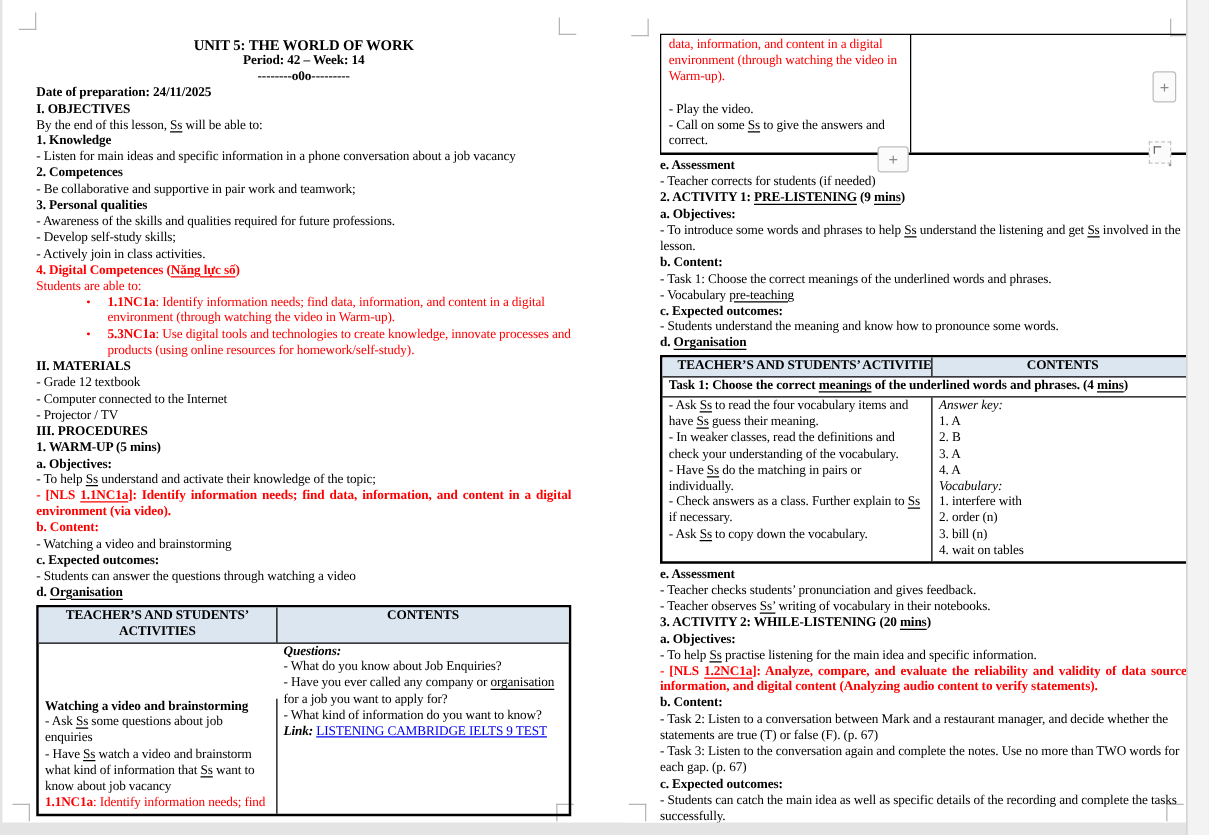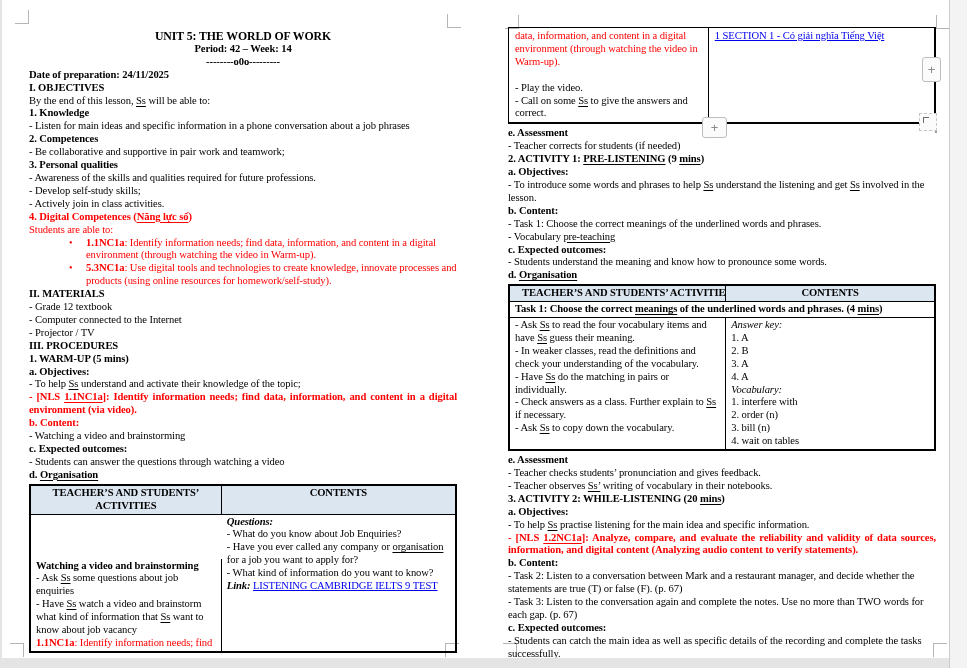--- a/index.html
+++ b/index.html
@@ -8,21 +8,21 @@
     background:#e4e4e4;
     font-family:"Liberation Serif","DejaVu Serif",serif;
     color:#000;
   }
   .page{position:absolute;top:0;height:658px;background:#fff;overflow:hidden}
   #page-left{left:2px;width:559px}
   #page-right{left:500px;width:449px}
   .right-strip{position:absolute;left:949px;top:0;width:18px;height:668px;background:#f3f3f3;border-left:1px solid #cccccc}
   .content{position:absolute;font-size:10.6px;line-height:12.9px;letter-spacing:-0.1px}
   #page-left .content{left:27px;top:30px;width:428px}
-  #page-right .content{left:8px;top:25px;width:428px}
+  #page-right .content{left:28px;top:25px;width:428px}
 
   .para{min-height:12.9px}
   .center{text-align:center}
   .justify{text-align:justify}
   .t1{font-size:11.8px}
   .b{font-weight:bold}
   .i{font-style:italic}
   .red{color:#fe0000}
   .link{color:#0000f0;text-decoration:underline;cursor:pointer}
   .sq{
@@ -78,21 +78,21 @@
   <div class="cmark cm-rt" style="left:8px;top:643px"></div>
   <div class="cmark cm-lt" style="left:443px;top:643px"></div>
   <div class="content" id="left-blocks">
       <div class="para center t1"><span class="b">UNIT 5: THE WORLD OF WORK</span></div>
       <div class="para center"><span class="b">Period: 42 – Week: 14</span></div>
       <div class="para center"><span class="b">--------o0o---------</span></div>
       <div class="para"><span class="b">Date of preparation: 24/11/2025</span></div>
       <div class="para"><span class="b">I. OBJECTIVES</span></div>
       <div class="para"><span class="">By the end of this lesson, </span><span class="sq">Ss</span><span class=""> will be able to:</span></div>
       <div class="para"><span class="b">1. Knowledge</span></div>
-      <div class="para"><span class="">- Listen for main ideas and specific information in a phone conversation about a job phrases</span></div>
+      <div class="para"><span class="">- Listen for main ideas and specific information in a phone conversation about a job vacancy</span></div>
       <div class="para"><span class="b">2. Competences</span></div>
       <div class="para"><span class="">- Be collaborative and supportive in pair work and teamwork;</span></div>
       <div class="para"><span class="b">3. Personal qualities</span></div>
       <div class="para"><span class="">- Awareness of the skills and qualities required for future professions.</span></div>
       <div class="para"><span class="">- Develop self-study skills;</span></div>
       <div class="para"><span class="">- Actively join in class activities.</span></div>
       <div class="para"><span class="b red">4. Digital Competences (</span><span class="b red sq">Năng lực số</span><span class="b red">)</span></div>
       <div class="para"><span class="red">Students are able to:</span></div>
       <div class="para bullet"><span class="b red">1.1NC1a</span><span class="red">: Identify information needs; find data, information, and content in a digital environment (through watching the video in Warm-up).</span></div>
       <div class="para bullet"><span class="b red">5.3NC1a</span><span class="red">: Use digital tools and technologies to create knowledge, innovate processes and products (using online resources for homework/self-study).</span></div>
@@ -145,23 +145,20 @@
   <div class="cmark cm-lt" style="left:433px;top:643px"></div>
   <div class="content" id="right-blocks">
       <div class="doc-table t-first">
         <div class="row">
           <div class="cell" style="flex: 0 0 47%;">
             <div class="para"><span class="red">data, information, and content in a digital environment (through watching the video in Warm-up).</span></div>
             <div class="para">&nbsp;</div>
             <div class="para"><span class="">- Play the video.</span></div>
             <div class="para"><span class="">- Call on some </span><span class="sq">Ss</span><span class=""> to give the answers and correct.</span></div>
           </div>
-          <div class="cell" style="flex: 1 1 0%;">
-            <div class="para"><a class="link">1 SECTION 1 - Có giải nghĩa Tiếng Việt</a></div>
-          </div>
         </div>
       </div>
       <div class="para"><span class="b">e. Assessment</span></div>
       <div class="para"><span class="">- Teacher corrects for students (if needed)</span></div>
       <div class="para"><span class="b">2. ACTIVITY 1: </span><span class="b sq">PRE-LISTENING</span><span class="b"> (9 </span><span class="b sq">mins</span><span class="b">)</span></div>
       <div class="para"><span class="b">a. Objectives:</span></div>
       <div class="para"><span class="">- To introduce some words and phrases to help </span><span class="sq">Ss</span><span class=""> understand the listening and get </span><span class="sq">Ss</span><span class=""> involved in the lesson.</span></div>
       <div class="para"><span class="b">b. Content:</span></div>
       <div class="para"><span class="">- Task 1: Choose the correct meanings of the underlined words and phrases.</span></div>
       <div class="para"><span class="">- Vocabulary </span><span class="sq">pre-teaching</span></div>

